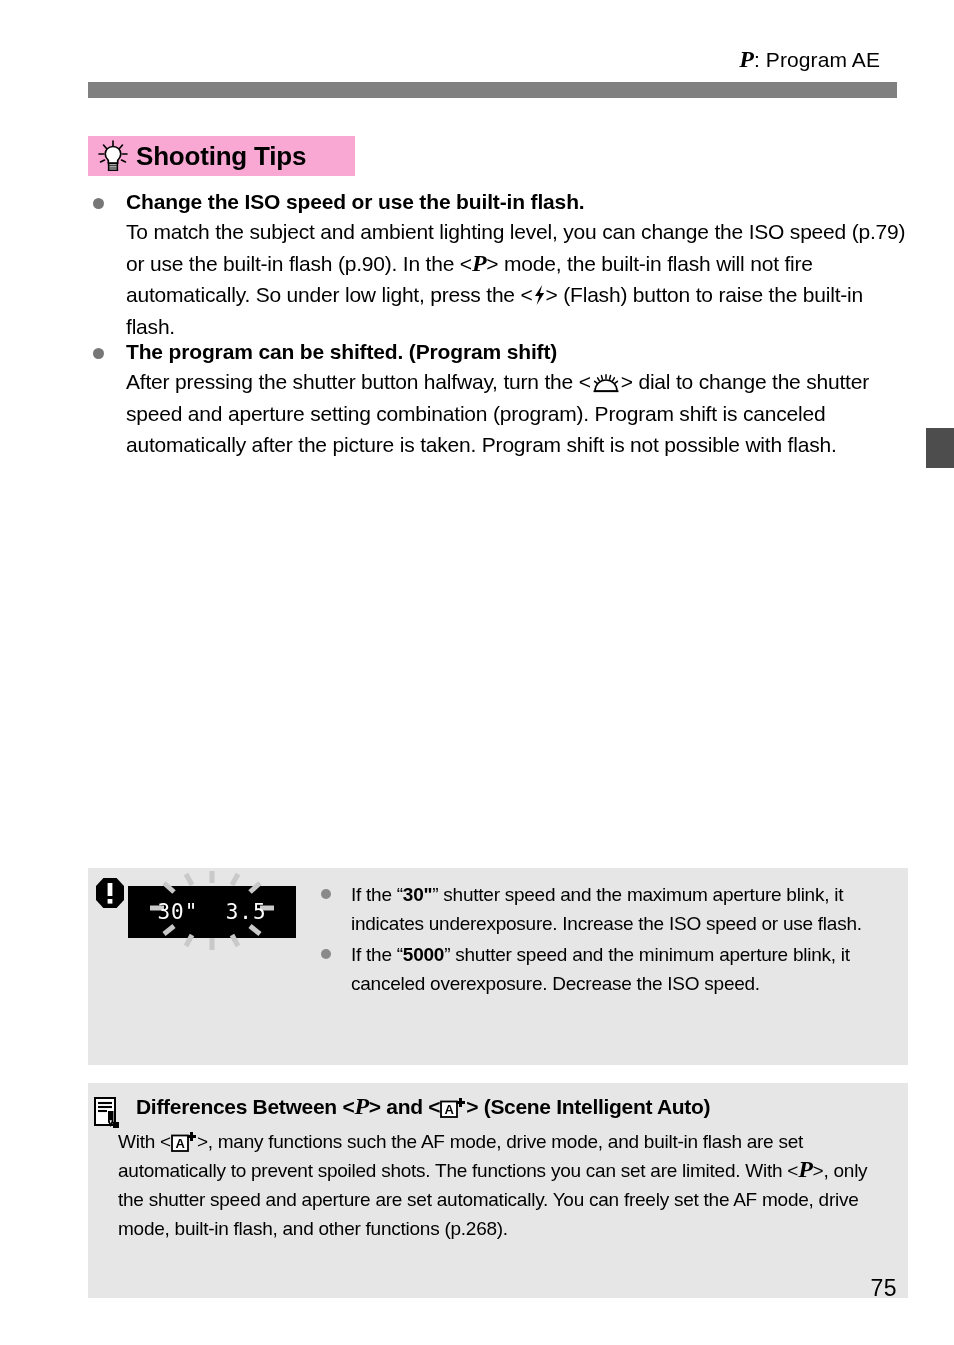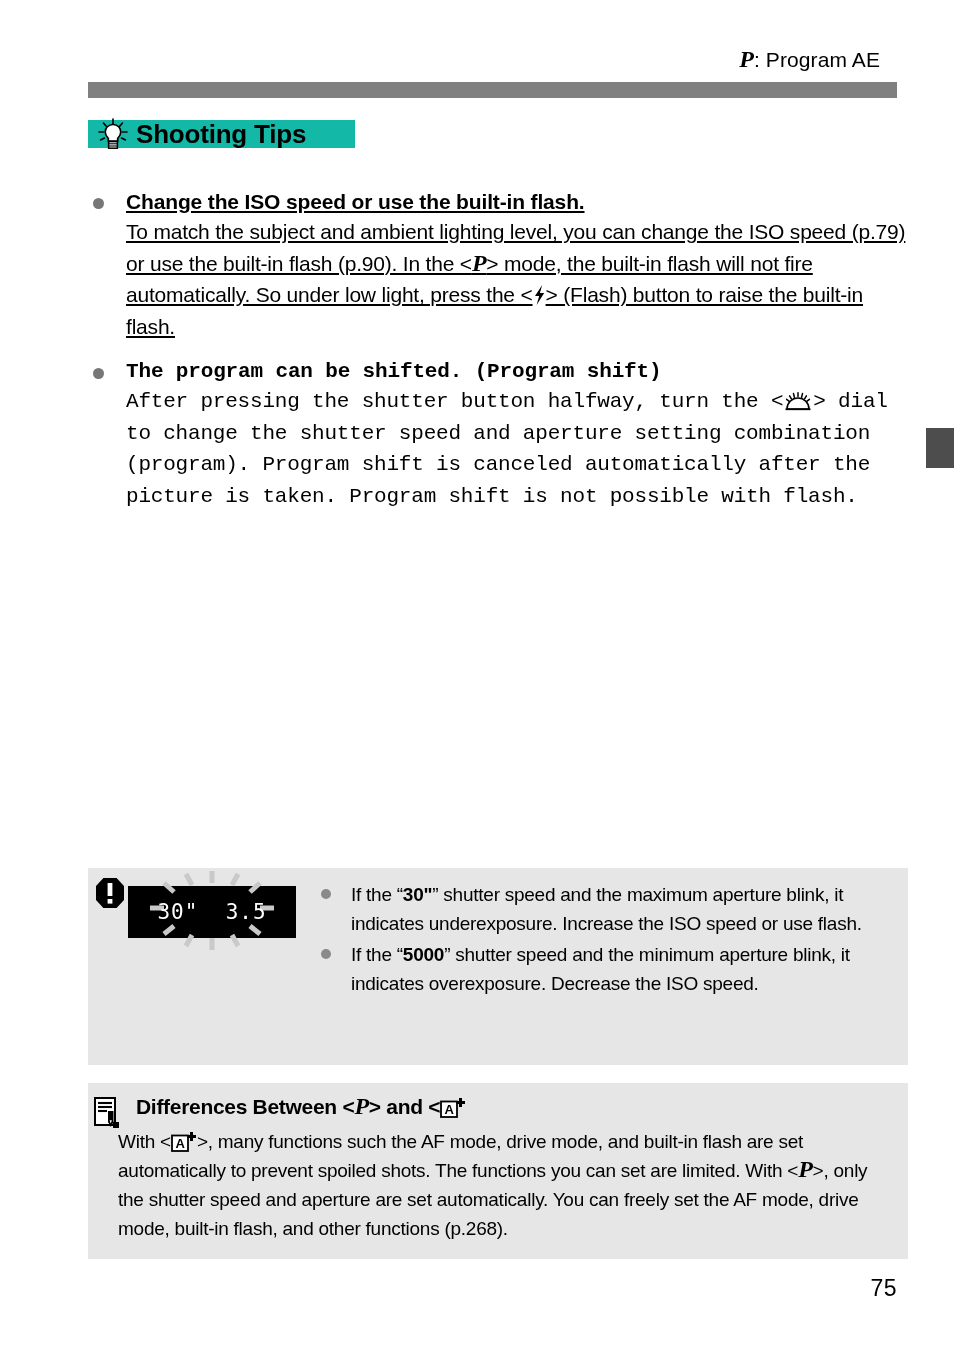--- a/index.html
+++ b/index.html
@@ -48,24 +48,24 @@
     top: 428px;
     width: 28px;
     height: 40px;
     background: #4d4d4d;
   }
 
   
   .tips-bar {
     position: absolute;
     left: 88px;
-    top: 120px;
+    top: 136px;
     width: 267px;
-    height: 28px;
-    background: #14b8a6;
+    height: 40px;
+    background: #f9a8d4;
     display: flex;
     align-items: center;
   }
   .bulb-icon {
     width: 34px;
     height: 34px;
     margin-left: 8px;
     margin-right: 6px;
     flex: none;
   }
@@ -74,22 +74,22 @@
     font-weight: bold;
     letter-spacing: -0.2px;
   }
 
   
   .tip-block {
     position: absolute;
     left: 88px;
     width: 820px;
   }
-  .tip-1 { top: 188px; text-decoration: underline; }
-  .tip-2 { top: 358px; font-family: Liberation Mono, monospace; }
+  .tip-1 { top: 188px; }
+  .tip-2 { top: 338px; }
 
   .tip-head {
     font-size: 21px;
     font-weight: bold;
     position: relative;
     padding-left: 38px;
     line-height: 1.35;
     letter-spacing: -0.15px;
   }
   .tip-head .dot {
@@ -138,21 +138,21 @@
   }
 
   
   .note-box {
     position: absolute;
     left: 88px;
     width: 820px;
     background: #e6e6e6;
   }
   .note-caution { top: 868px; height: 197px; }
-  .note-info    { top: 1083px; height: 176px; }
+  .note-info    { top: 1083px; height: 215px; }
 
   .note-icon {
     position: absolute;
     left: 7px;
     top: 9px;
     width: 30px;
     height: 32px;
   }
   .note-icon-info {
     position: absolute;
@@ -338,21 +338,21 @@
     </div>
   </div>
 
   <div class="caution-list">
     <div class="caution-item">
       <span class="dot"></span>
       <span>If the “</span><b>30"</b><span>” shutter speed and the maximum aperture blink, it indicates underexposure. Increase the ISO speed or use flash.</span>
     </div>
     <div class="caution-item">
       <span class="dot"></span>
-      <span>If the “</span><b>5000</b><span>” shutter speed and the minimum aperture blink, it indicates overexposure. Decrease the ISO speed.</span>
+      <span>If the “</span><b>5000</b><span>” shutter speed and the minimum aperture blink, it canceled overexposure. Decrease the ISO speed.</span>
     </div>
   </div>
 </div>
 
 <div class="note-box note-info">
   <span class="note-icon-info">
     <svg viewBox="0 0 26 32" width="26" height="32">
       <rect x="1" y="1" width="20" height="27" fill="#fff" stroke="#000" stroke-width="2"></rect>
       <g stroke="#000" stroke-width="2.1">
         <line x1="4" y1="6" x2="18" y2="6"></line>
@@ -363,21 +363,21 @@
       <path d="M15.6 23.3 L17.9 23.3 L16.75 26.4 Z" fill="#fff"></path>
       <rect x="19" y="25" width="6" height="6" fill="#000"></rect>
     </svg>
   </span>
 
   <div class="info-head">
     <span>Differences Between &lt;</span><span class="glyph-p">P</span><span>&gt; and &lt;</span><span class="glyph-aplus"><svg viewBox="0 0 26 21" width="26" height="21">
           <rect x="1" y="4.5" width="16" height="15.5" fill="#fff" stroke="#000" stroke-width="1.8"></rect>
           <text x="9" y="17" font-family="Liberation Sans, sans-serif" font-size="13" font-weight="bold" text-anchor="middle" fill="#000">A</text>
           <path d="M19 1 L22 1 L22 4 L25 4 L25 7 L22 7 L22 10 L19 10 L19 7 L16.5 7 L16.5 4 L19 4 Z" fill="#000"></path>
-        </svg></span>
+        </svg></span><span>&gt; (Scene Intelligent Auto)</span>
   </div>
 
   <div class="info-body">
     <span>With &lt;</span><span class="glyph-aplus"><svg viewBox="0 0 26 21" width="26" height="21">
           <rect x="1" y="4.5" width="16" height="15.5" fill="#fff" stroke="#000" stroke-width="1.8"></rect>
           <text x="9" y="17" font-family="Liberation Sans, sans-serif" font-size="13" font-weight="bold" text-anchor="middle" fill="#000">A</text>
           <path d="M19 1 L22 1 L22 4 L25 4 L25 7 L22 7 L22 10 L19 10 L19 7 L16.5 7 L16.5 4 L19 4 Z" fill="#000"></path>
         </svg></span><span>&gt;, many functions such the AF mode, drive mode, and built-in flash are set automatically to prevent spoiled shots. The functions you can set are limited. With &lt;</span><span class="glyph-p">P</span><span>&gt;, only the shutter speed and aperture are set automatically. You can freely set the AF mode, drive mode, built-in flash, and other functions (p.268).</span>
   </div>
 </div>

